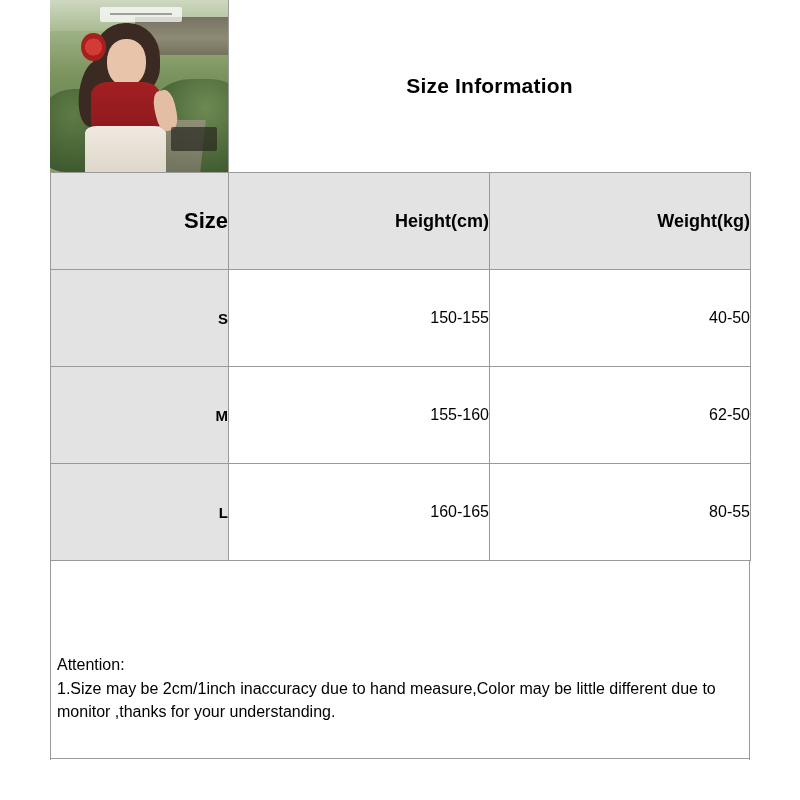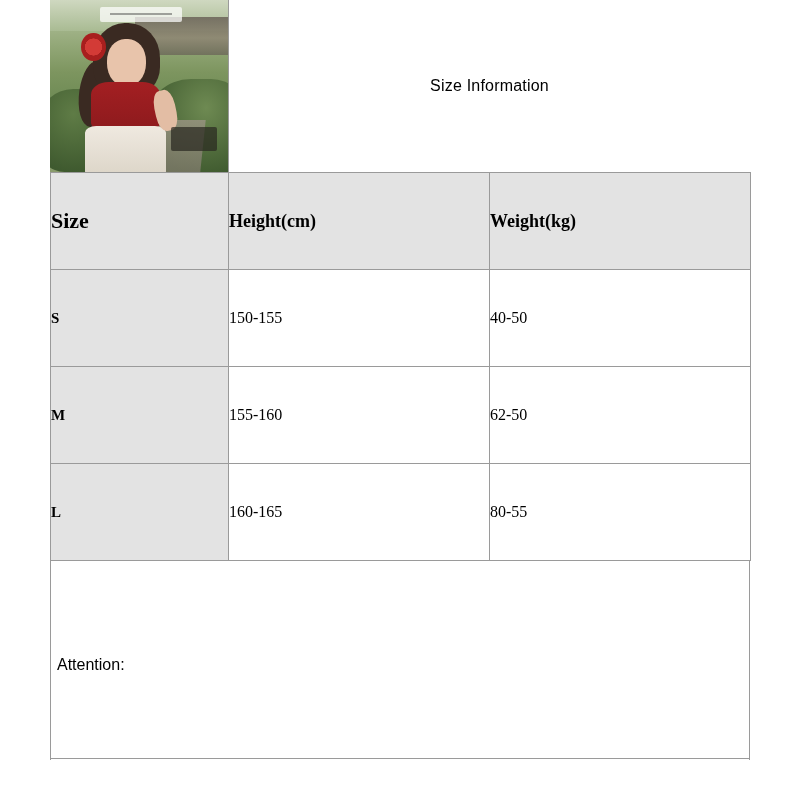--- a/index.html
+++ b/index.html
@@ -159,40 +159,39 @@
   }
 
   .title-cell {
     flex: 1 1 auto;
     border-left: 1px solid #9a9a9a;
     display: flex;
     align-items: center;
     justify-content: center;
   }
   .title-text {
-    font-size: 16px;
-    font-weight: normal;
+    font-size: 21px;
+    font-weight: bold;
     letter-spacing: .2px;
   }
 
   
   .size-table {
     position: absolute;
     left: 50px;
     top: 172px;
     width: 700px;
     border-collapse: collapse;
     table-layout: fixed;
   }
   .size-table td, .size-table th {
     border: 1px solid #9a9a9a;
-    text-align: left;
+    text-align: right;
     vertical-align: middle;
     padding: 0;
-    font-family: Liberation Serif, serif;
   }
   .col-size { width: 178px; }
   .col-h { width: 261px; }
   .col-w { width: 261px; }
 
   .size-table thead th {
     height: 96px;
     background: #e3e3e3;
     font-size: 18px;
     font-weight: bold;
@@ -300,15 +299,16 @@
       <tr>
         <td class="cell-size">L</td>
         <td>160-165</td>
         <td>80-55</td>
       </tr>
     </tbody>
   </table>
 
   <div class="attention">
     <div>Attention:</div>
+    <div>1.Size may be 2cm/1inch inaccuracy due to hand measure,Color may be little different due to monitor ,thanks for your understanding.</div>
   </div>
 
 </div>
 
 </body></html>

